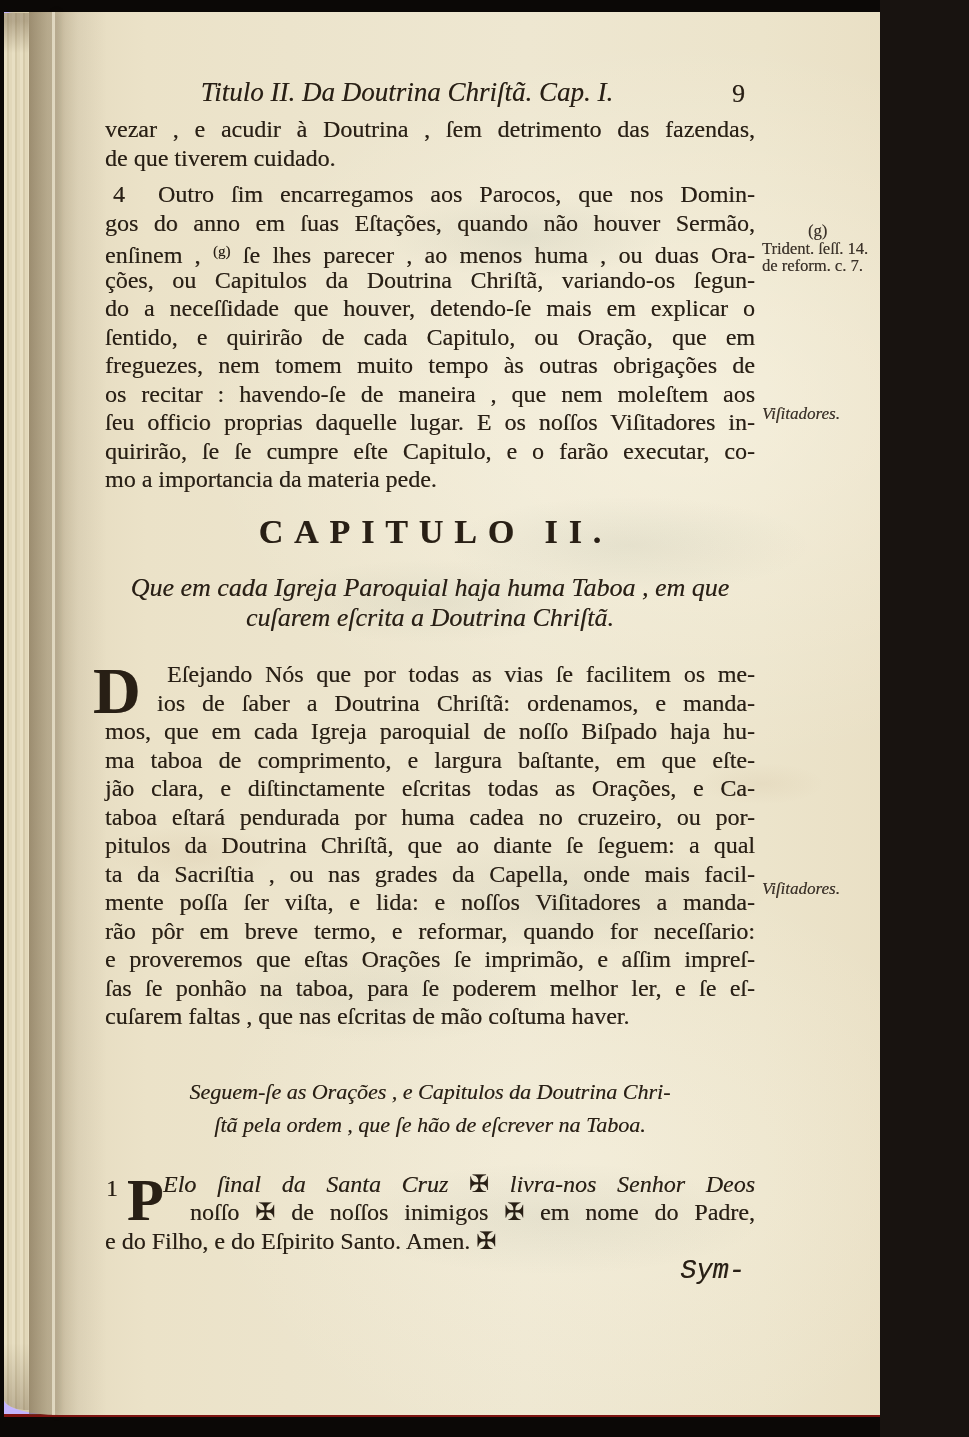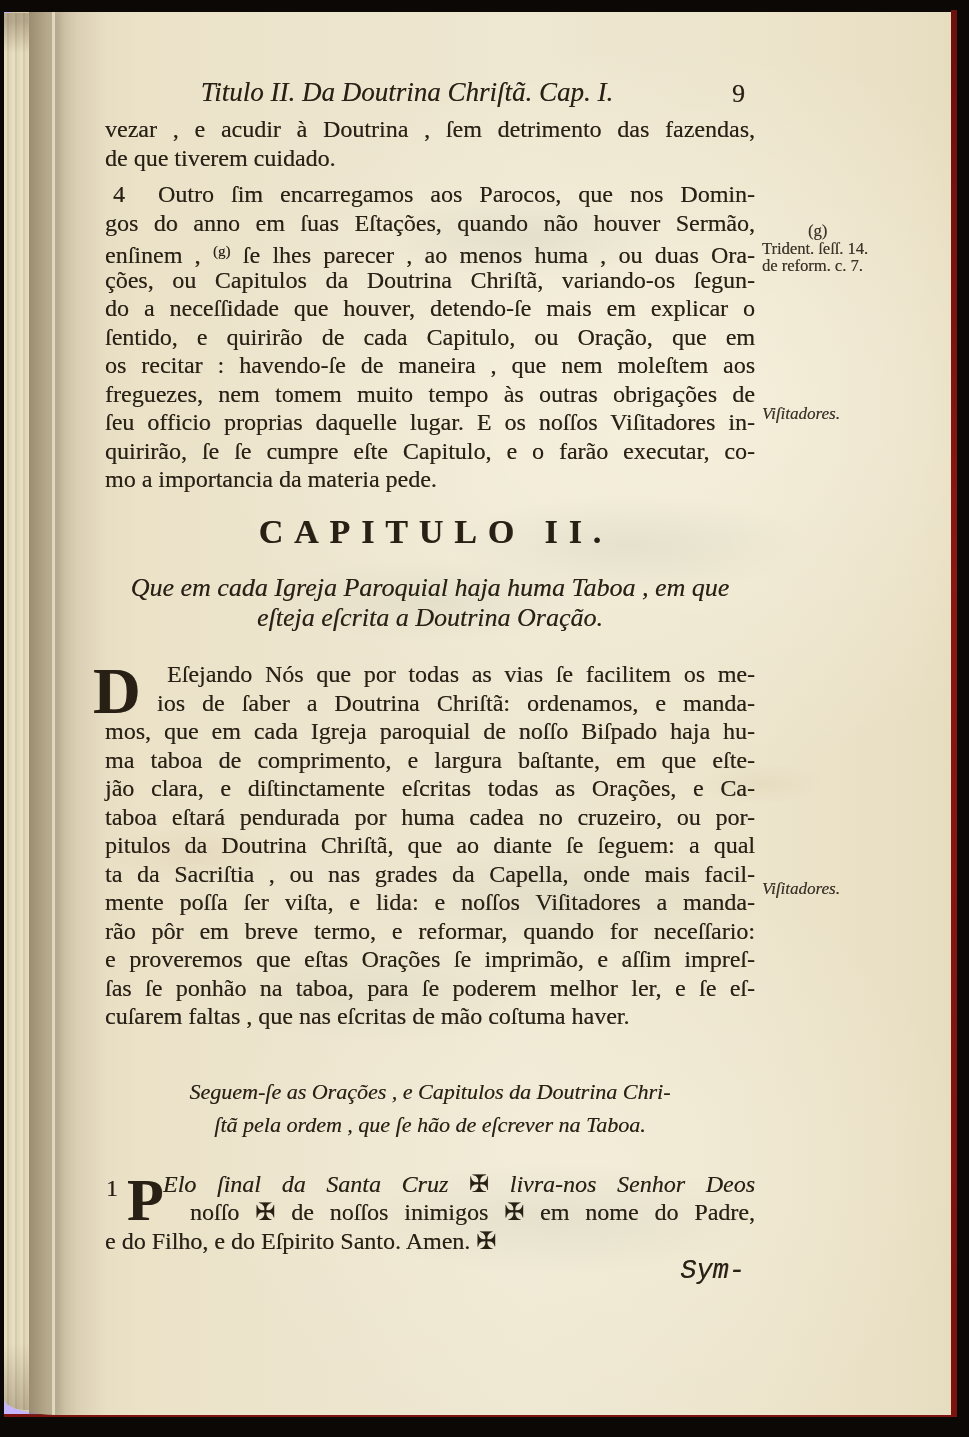--- a/index.html
+++ b/index.html
@@ -1,17 +1,17 @@
 <!DOCTYPE html>
 <html><head>
 <meta charset="utf-8">
 <style>
   html,body{margin:0;padding:0;background:#181310;}
   .scan{
-    position:relative;width:969px;height:1437px;overflow:hidden;
+    position:relative;width:880px;height:1437px;overflow:hidden;
     background:#c4b5fd;
     font-family:"Liberation Serif","DejaVu Serif","DejaVu Sans",serif;
     color:#281f15;
   }
   
   .paper{
     position:absolute;left:4px;top:12px;width:947px;height:1403px;
     background:
       radial-gradient(ellipse 700px 520px at 72% 28%, rgba(255,252,240,.45), transparent 70%),
       radial-gradient(ellipse 560px 430px at 62% 82%, rgba(252,248,234,.35), transparent 70%),
@@ -121,32 +121,32 @@
       <div class="line last">de que tiverem cuidado.</div>
     </div>
 
     <div class="p-4">
       <div class="line first"><span class="para-num">4</span> <span>Outro ſim encarregamos aos Parocos, que nos Domin-</span></div>
       <div class="line">gos do anno em ſuas Eſtações, quando não houver Sermão,</div>
       <div class="line"><span>enſinem ,</span> <sup class="fn-ref">(g)</sup> <span>ſe lhes parecer , ao menos huma , ou duas Ora-</span></div>
       <div class="line">ções, ou Capitulos da Doutrina Chriſtã, variando-os ſegun-</div>
       <div class="line">do a neceſſidade que houver, detendo-ſe mais em explicar o</div>
       <div class="line">ſentido, e quirirão de cada Capitulo, ou Oração, que em</div>
+      <div class="line">freguezes, nem tomem muito tempo às outras obrigações de</div>
       <div class="line">os recitar : havendo-ſe de maneira , que nem moleſtem aos</div>
-      <div class="line">freguezes, nem tomem muito tempo às outras obrigações de</div>
       <div class="line">ſeu officio proprias daquelle lugar. E os noſſos Viſitadores in-</div>
       <div class="line">quirirão, ſe ſe cumpre eſte Capitulo, e o farão executar, co-</div>
       <div class="line last">mo a importancia da materia pede.</div>
     </div>
 
     <h1 class="h-cap">CAPITULO II.</h1>
 
     <div class="h-sub">
       <div>Que em cada Igreja Paroquial haja huma Taboa , em que</div>
-      <div>eſteja eſcrita a Doutrina Oração.</div>
+      <div>cuſarem eſcrita a Doutrina Chriſtã.</div>
     </div>
 
     <div class="p-d">
       <span class="dropcap">D</span>
       <div class="line l1">Eſejando Nós que por todas as vias ſe facilitem os me-</div>
       <div class="line l2">ios de ſaber a Doutrina Chriſtã: ordenamos, e manda-</div>
       <div class="line">mos, que em cada Igreja paroquial de noſſo Biſpado haja hu-</div>
       <div class="line">ma taboa de comprimento, e largura baſtante, em que eſte-</div>
       <div class="line">jão clara, e diſtinctamente eſcritas todas as Orações, e Ca-</div>
       <div class="line">taboa eſtará pendurada por huma cadea no cruzeiro, ou por-</div>

